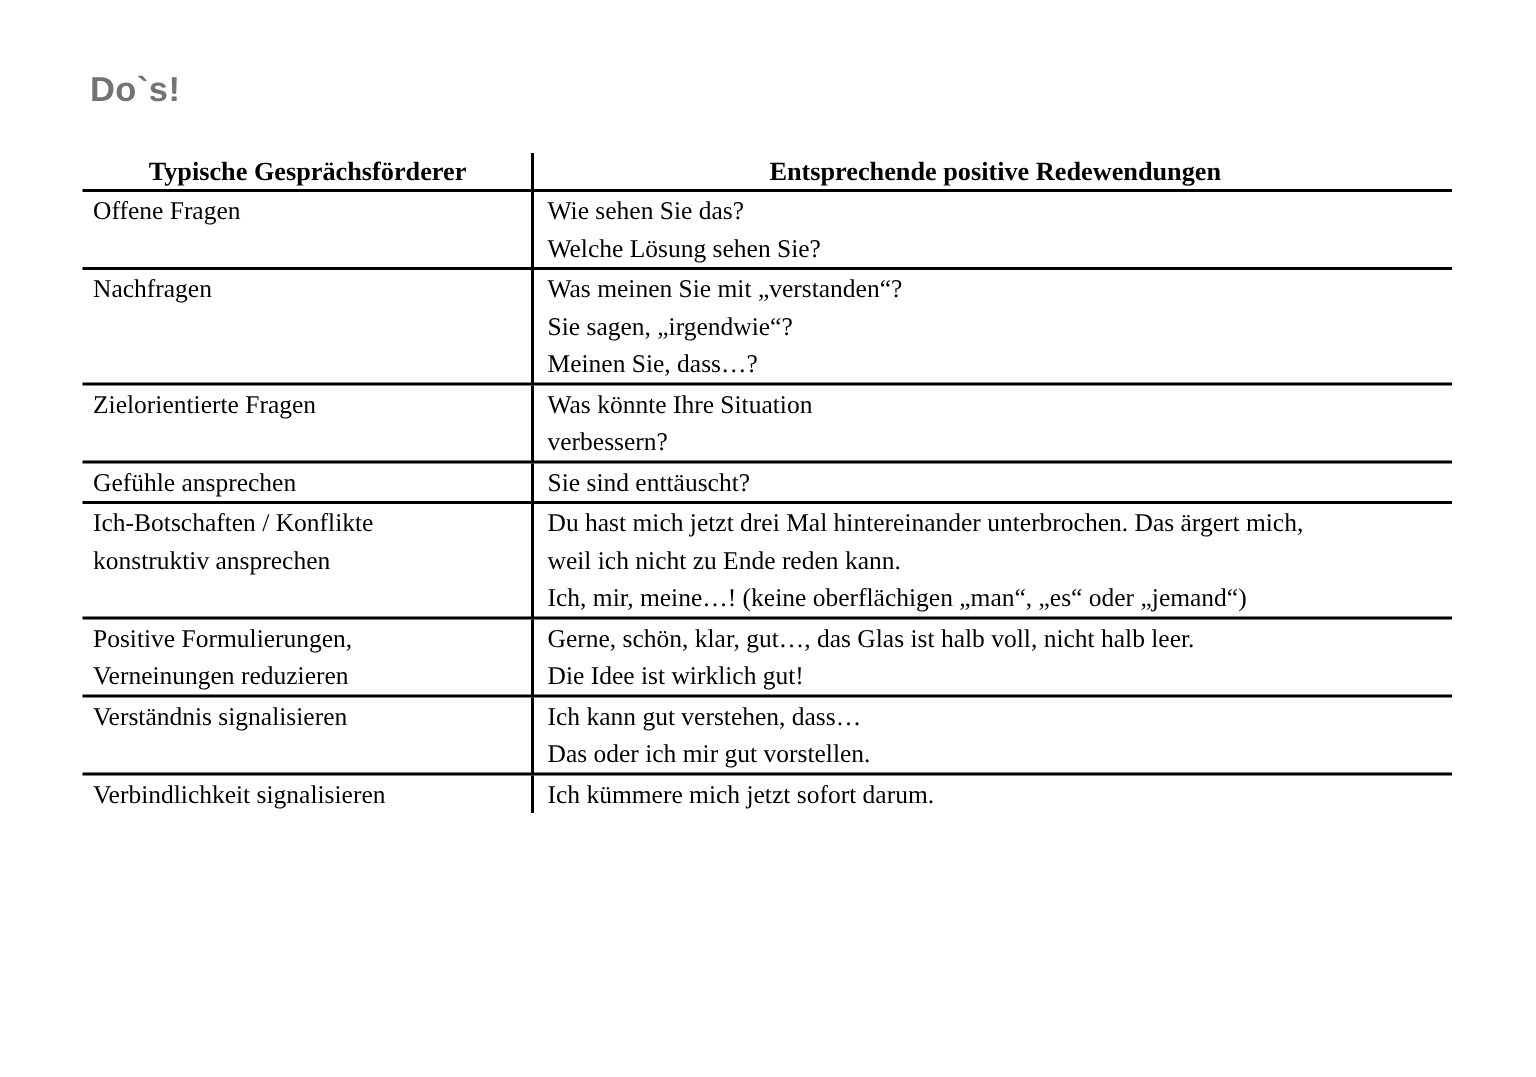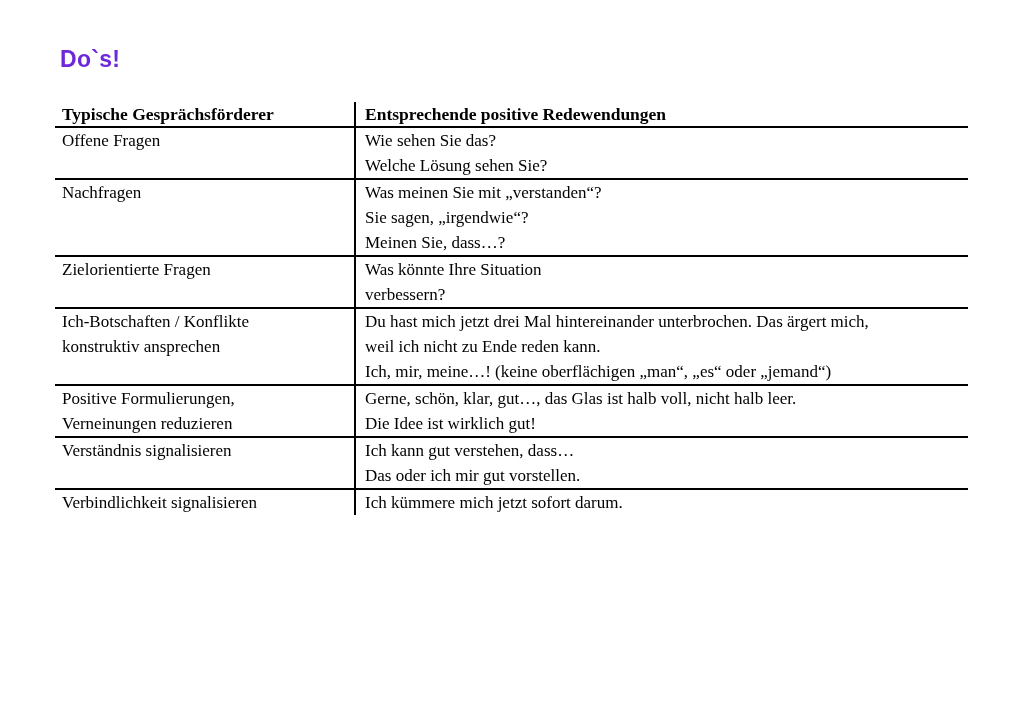--- a/index.html
+++ b/index.html
@@ -20,21 +20,21 @@
     background: #ffffff;
   }
   .doc-title {
     position: absolute;
     left: 60px;
     top: 46px;
     font-family: "Liberation Sans", sans-serif;
     font-weight: bold;
     font-size: 23px;
     letter-spacing: 0.3px;
-    color: #6d28d9;
+    color: #737373;
   }
   table.dos-table {
     position: absolute;
     left: 55px;
     top: 102px;
     width: 913px;
     border-collapse: collapse;
     table-layout: fixed;
   }
   .dos-table col.c1 { width: 300px; }
@@ -47,20 +47,21 @@
     font-size: 17px;
     line-height: 25px;
     padding: 0 6px 0 7px;
   }
   .dos-table td.phrases-cell, .dos-table th.phrases-header { padding-left: 9px; }
   .dos-table th {
     font-weight: bold;
     font-size: 17.5px;
     line-height: 24px;
     white-space: nowrap;
+    text-align: center;
   }
   .dos-table th.promoter-header, .dos-table td.promoter-cell {
     border-right: 2px solid #000000;
   }
   .line { display: block; }
 </style>
 </head>
 <body>
 
 <div class="page">
@@ -106,20 +107,28 @@
       <td class="phrases-cell">
         <span class="line">Was könnte Ihre Situation</span>
         <span class="line">verbessern?</span>
       </td>
     </tr>
 
 
 
 
 
+    <tr>
+      <td class="promoter-cell">
+        <span class="line">Gefühle ansprechen</span>
+      </td>
+      <td class="phrases-cell">
+        <span class="line">Sie sind enttäuscht?</span>
+      </td>
+    </tr>
 
     <tr>
       <td class="promoter-cell">
         <span class="line">Ich-Botschaften / Konflikte</span>
         <span class="line">konstruktiv ansprechen</span>
       </td>
       <td class="phrases-cell">
         <span class="line">Du hast mich jetzt drei Mal hintereinander unterbrochen. Das ärgert mich,</span>
         <span class="line">weil ich nicht zu Ende reden kann.</span>
         <span class="line">Ich, mir, meine…! (keine oberflächigen „man“, „es“ oder „jemand“)</span>

